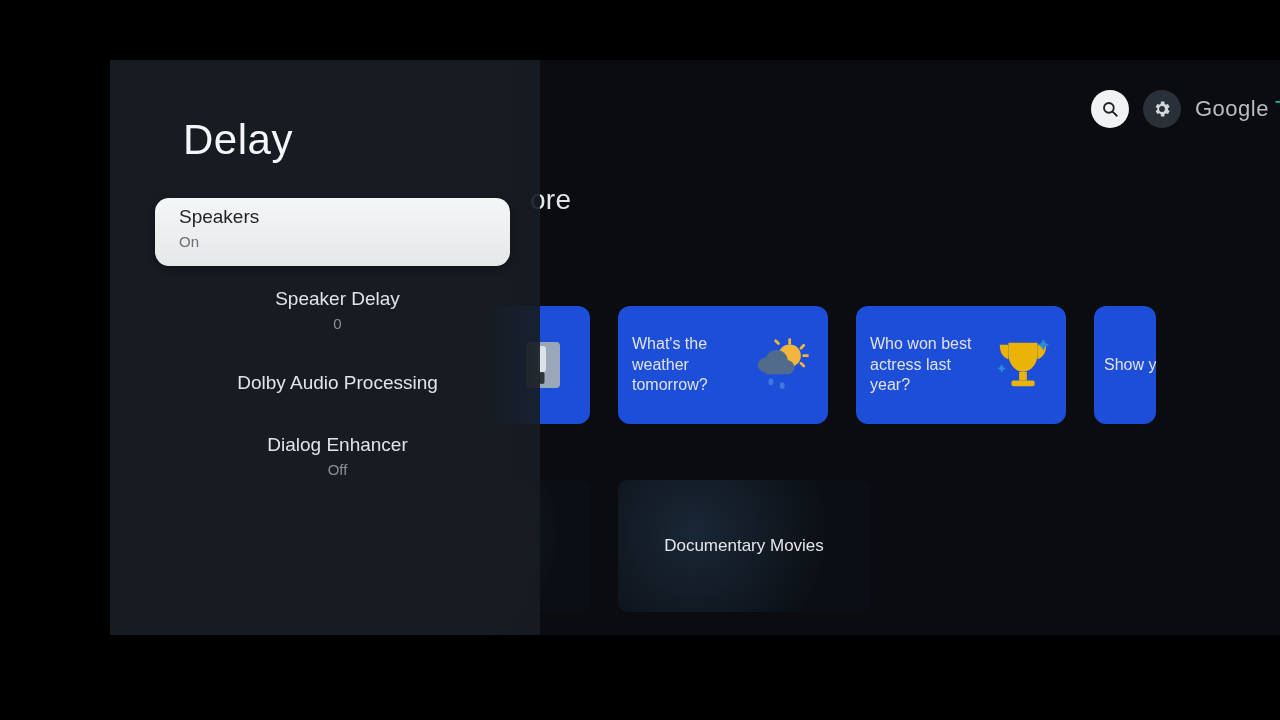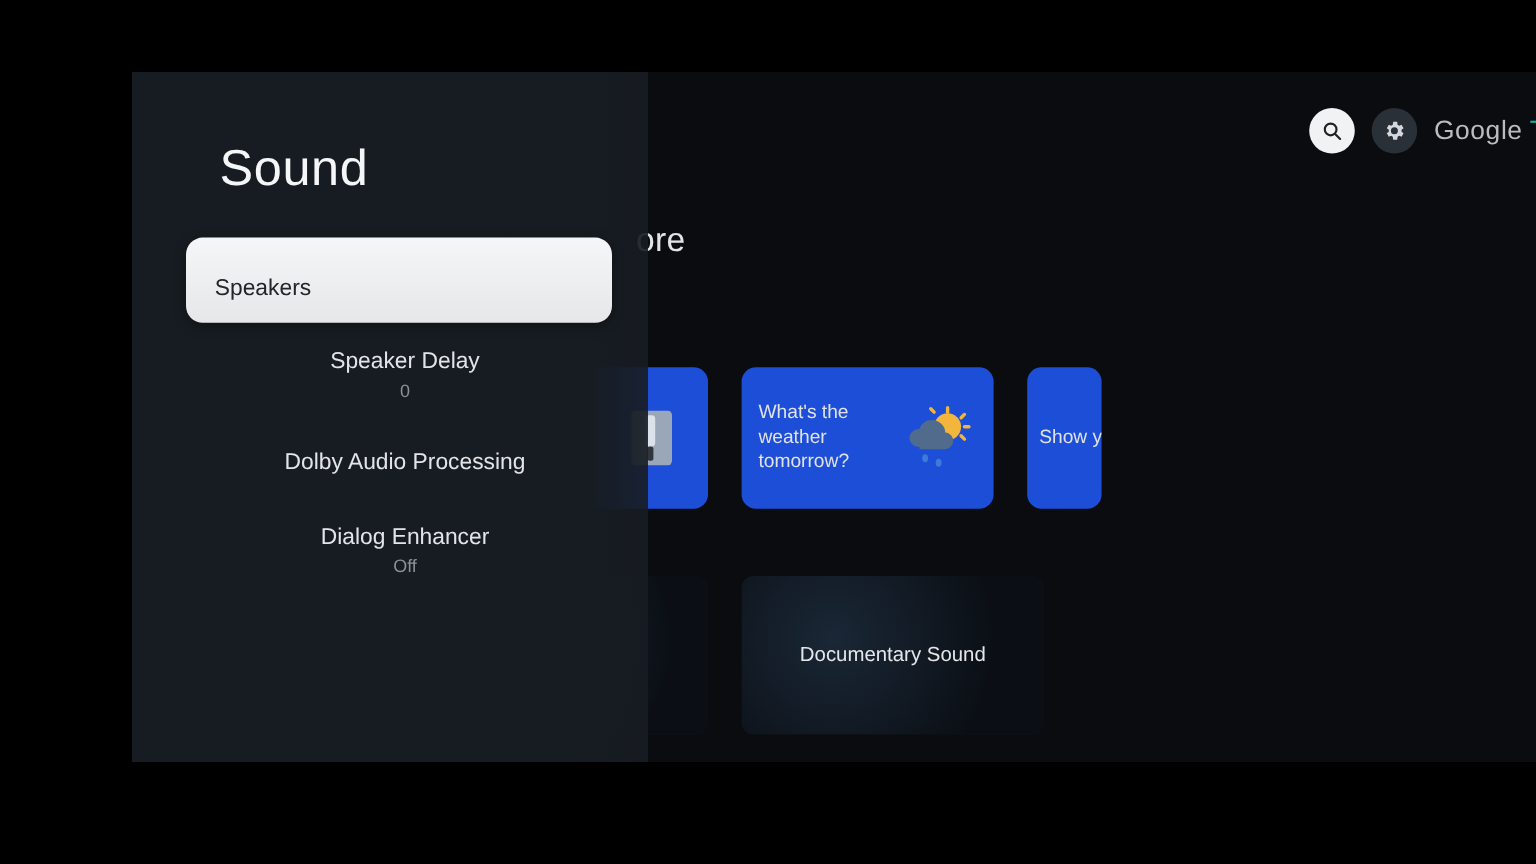--- a/index.html
+++ b/index.html
@@ -181,21 +181,21 @@
     line-height: 1.2;
   }
   .menu-item .sub {
     font-size: 15px;
     color: #8c9096;
   }
   .menu-item.selected {
     background: linear-gradient(180deg, #f5f6f7 0%, #e6e7e9 100%);
     color: #1f2327;
     box-shadow: 0 2px 10px rgba(0,0,0,.35);
-    padding: 32px 24px 16px 24px;
+    padding: 8px 24px 16px 24px;
   }
   .menu-item.selected .label { color: #232629; }
   .menu-item.selected .sub { color: #6c7076; }
   .menu-item.plain { margin-left: 10px; padding-left: 22px; align-items: center; }
   svg { display:block; }
 </style>
 </head>
 <body>
 
 <div class="viewport">
@@ -250,43 +250,61 @@
               <path d="M11 36c-5 0-9-3.6-9-8s4-8 9-8c1.3-5 6-8 11-8 6.5 0 11.7 5 12 11 4 .4 7 3.5 7 7.5 0 4.2-3.4 7.5-7.6 7.5H11z" fill="#516b8c"></path>
               <g fill="#3e7bd6">
                 <ellipse cx="16" cy="46" rx="2.6" ry="3.6"></ellipse>
                 <ellipse cx="28" cy="50" rx="2.6" ry="3.6"></ellipse>
               </g>
             </g>
           </svg>
         </div>
       </div>
 
+      <div class="assist-card">
+        <div class="assist-text">Who won best actress last year?</div>
+        <div class="assist-icon">
+          <svg width="60" height="58" viewBox="0 0 60 58">
+            <g fill="#eab308">
+              <path d="M15 6h30v12c0 10-6.7 18-15 18S15 28 15 18V6z"></path>
+              <path d="M13 8H6c0 8 3 13 9 15V8zM47 8h7c0 8-3 13-9 15V8z"></path>
+              <rect x="26" y="36" width="8" height="9"></rect>
+              <rect x="18" y="45" width="24" height="6" rx="2"></rect>
+            </g>
+            <g fill="#2d8bd6">
+              <polygon points="51,2 53,6 57,8 53,10 51,14 49,10 45,8 49,6"></polygon>
+              <polygon points="8,28 9.5,31 12.5,32.5 9.5,34 8,37 6.5,34 3.5,32.5 6.5,31"></polygon>
+            </g>
+          </svg>
+        </div>
+      </div>
 
       <div class="assist-card partial-right">
         <div class="assist-text" style="max-width:50px;white-space:nowrap">Show yoga</div>
       </div>
     </div>
 
     <div class="thumbs-row">
       <div class="thumb-card" style="width:210px">
         <div class="bgimg"></div>
       </div>
       <div class="thumb-card">
         <div class="bgimg"></div>
-        <span class="label">Documentary Sound</span>
+        <span class="label">Documentary Movies</span>
       </div>
     </div>
   </div>
 
   <div class="panel">
-    <h1 class="panel-title">Sound</h1>
+    <h1 class="panel-title">Delay</h1>
     <div class="menu">
 
       <div class="menu-item selected">
         <span class="label">Speakers</span>
+        <span class="sub">On</span>
       </div>
 
       <div class="menu-item plain">
         <span class="label">Speaker Delay</span>
         <span class="sub">0</span>
       </div>
 
       <div class="menu-item plain" style="padding-top:18px;padding-bottom:18px">
         <span class="label">Dolby Audio Processing</span>
       </div>

